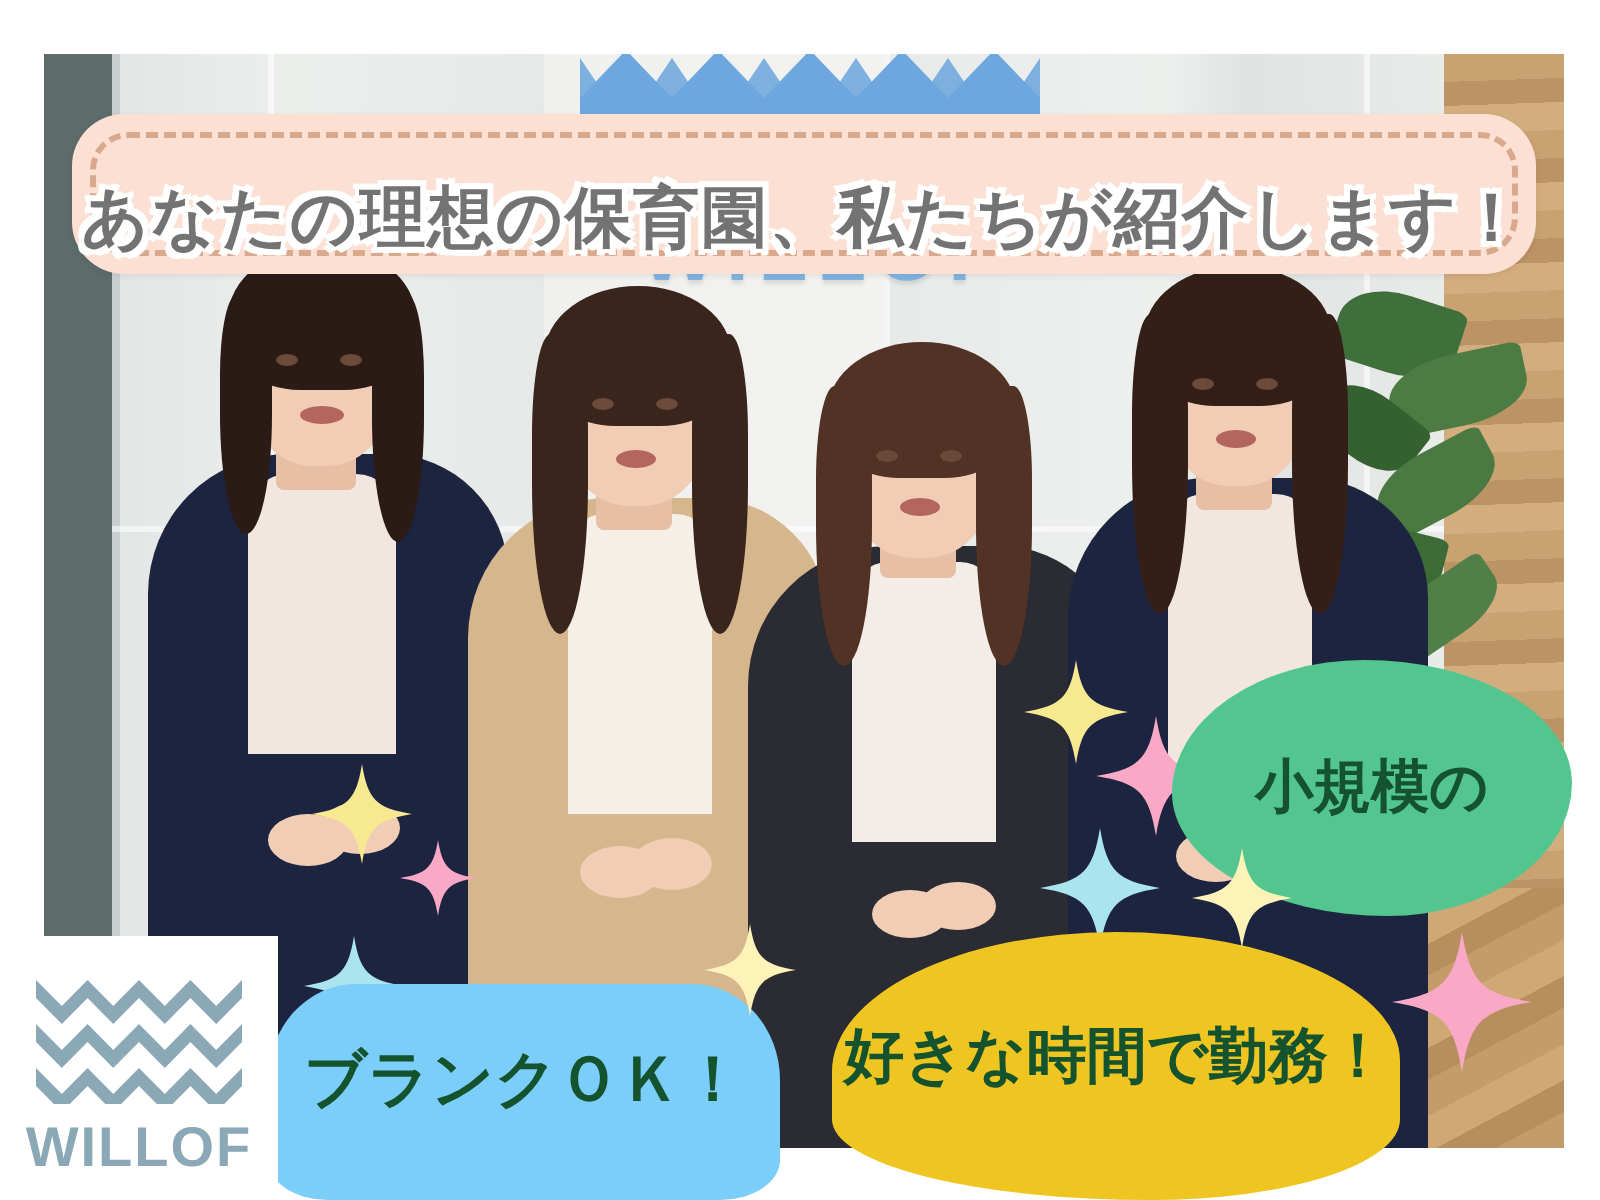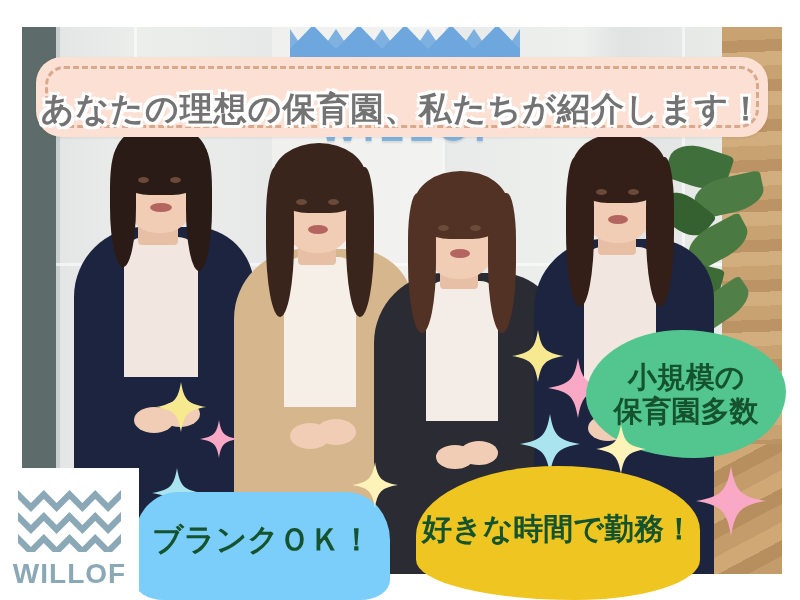--- a/index.html
+++ b/index.html
@@ -237,21 +237,20 @@
   </div>
   <div class="spark" style="left:696px;top:466px;width:70px;height:70px;">
     <svg viewBox="0 0 100 100">
         <path d="M50 0 C56 36 64 44 100 50 C64 56 56 64 50 100 C44 64 36 56 0 50 C36 44 44 36 50 0 Z" fill="#f9a8c5"></path>
       </svg>
   </div>
 
   <div id="bub-green" class="bubble">
     <div>
       <div class="txt">小規模の</div>
-      <div class="txt">保育園多数</div>
     </div>
   </div>
 
 
   <div class="spark" style="left:352px;top:462px;width:46px;height:46px;z-index:7;">
     <svg viewBox="0 0 100 100">
         <path d="M50 0 C56 36 64 44 100 50 C64 56 56 64 50 100 C44 64 36 56 0 50 C36 44 44 36 50 0 Z" fill="#fdf2b8"></path>
       </svg>
   </div>
 

